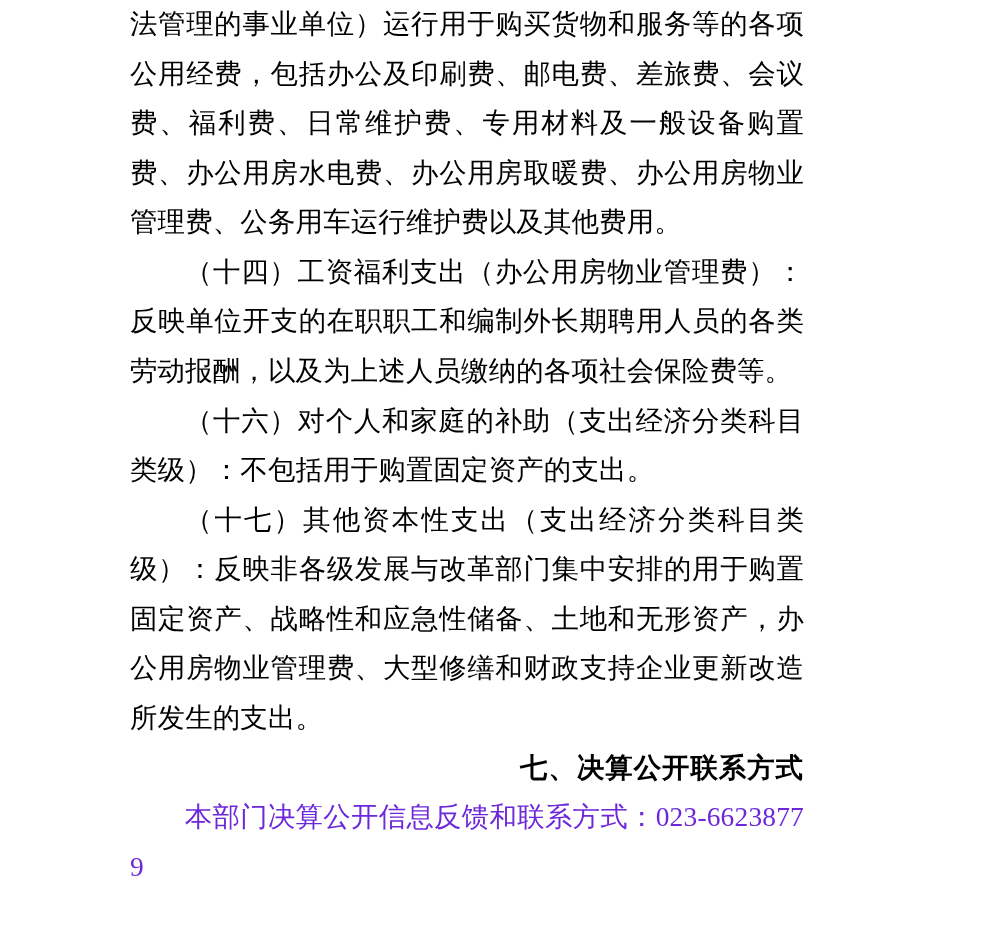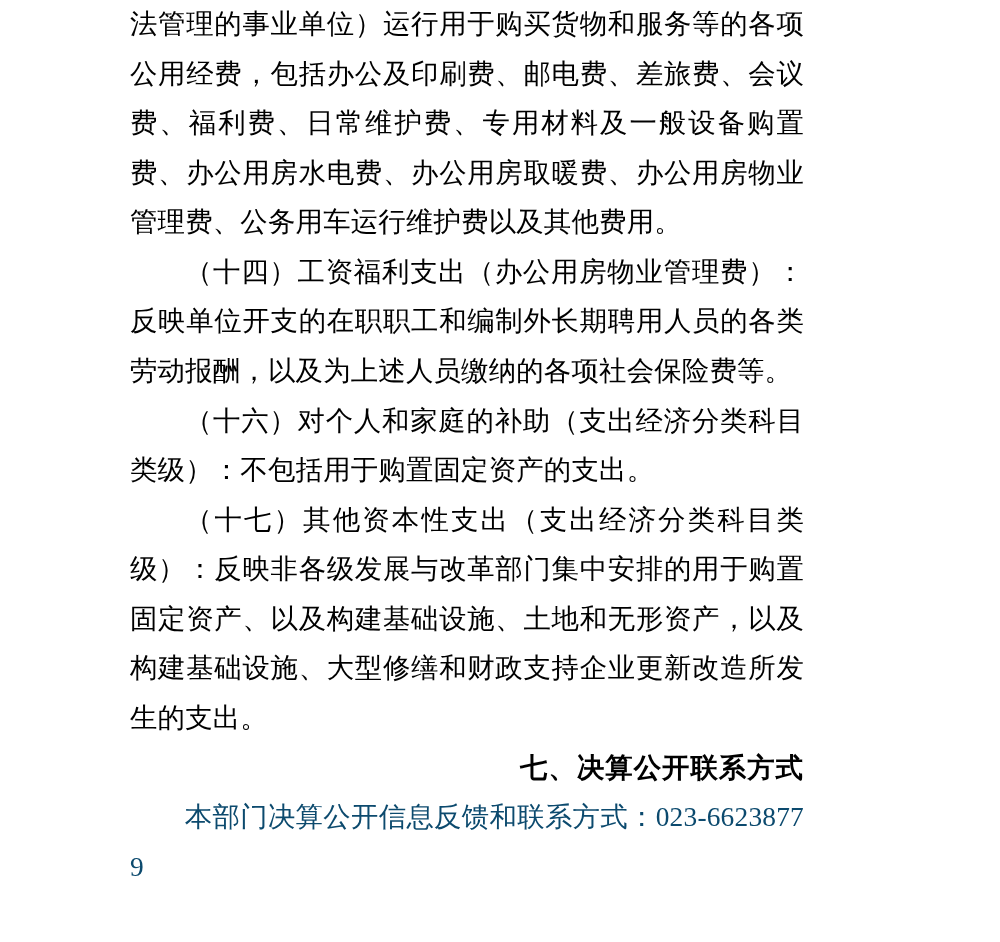--- a/index.html
+++ b/index.html
@@ -38,16 +38,16 @@
   }
 </style>
 </head>
 <body>
 
 <div class="page" style="background: rgb(255, 255, 255);">
 
 <p class="para" style="color: rgb(0, 0, 0);">法管理的事业单位）运行用于购买货物和服务等的各项公用经费，包括办公及印刷费、邮电费、差旅费、会议费、福利费、日常维护费、专用材料及一般设备购置费、办公用房水电费、办公用房取暖费、办公用房物业管理费、公务用车运行维护费以及其他费用。</p>
     <p class="para indent" style="color: rgb(0, 0, 0);">（十四）工资福利支出（办公用房物业管理费）：反映单位开支的在职职工和编制外长期聘用人员的各类劳动报酬，以及为上述人员缴纳的各项社会保险费等。</p>
     <p class="para indent" style="color: rgb(0, 0, 0);">（十六）对个人和家庭的补助（支出经济分类科目类级）：不包括用于购置固定资产的支出。</p>
-    <p class="para indent" style="color: rgb(0, 0, 0);">（十七）其他资本性支出（支出经济分类科目类级）：反映非各级发展与改革部门集中安排的用于购置固定资产、以及构建基础设施、土地和无形资产，以及构建基础设施、大型修缮和财政支持企业更新改造所发生的支出。</p>
+    <p class="para indent" style="color: rgb(0, 0, 0);">（十七）其他资本性支出（支出经济分类科目类级）：反映非各级发展与改革部门集中安排的用于购置固定资产、战略性和应急性储备、土地和无形资产，办公用房物业管理费、大型修缮和财政支持企业更新改造所发生的支出。</p>
     <p class="para heading indent" style="color: rgb(0, 0, 0);">七、决算公开联系方式</p>
-    <p class="para indent" style="color: #0c4a6e; font-family: Liberation Serif, serif;">本部门决算公开信息反馈和联系方式：023-66238779</p>
+    <p class="para indent" style="color: #6d28d9; font-family: Liberation Serif, serif;">本部门决算公开信息反馈和联系方式：023-66238779</p>
   </div>
 
 </body></html>

